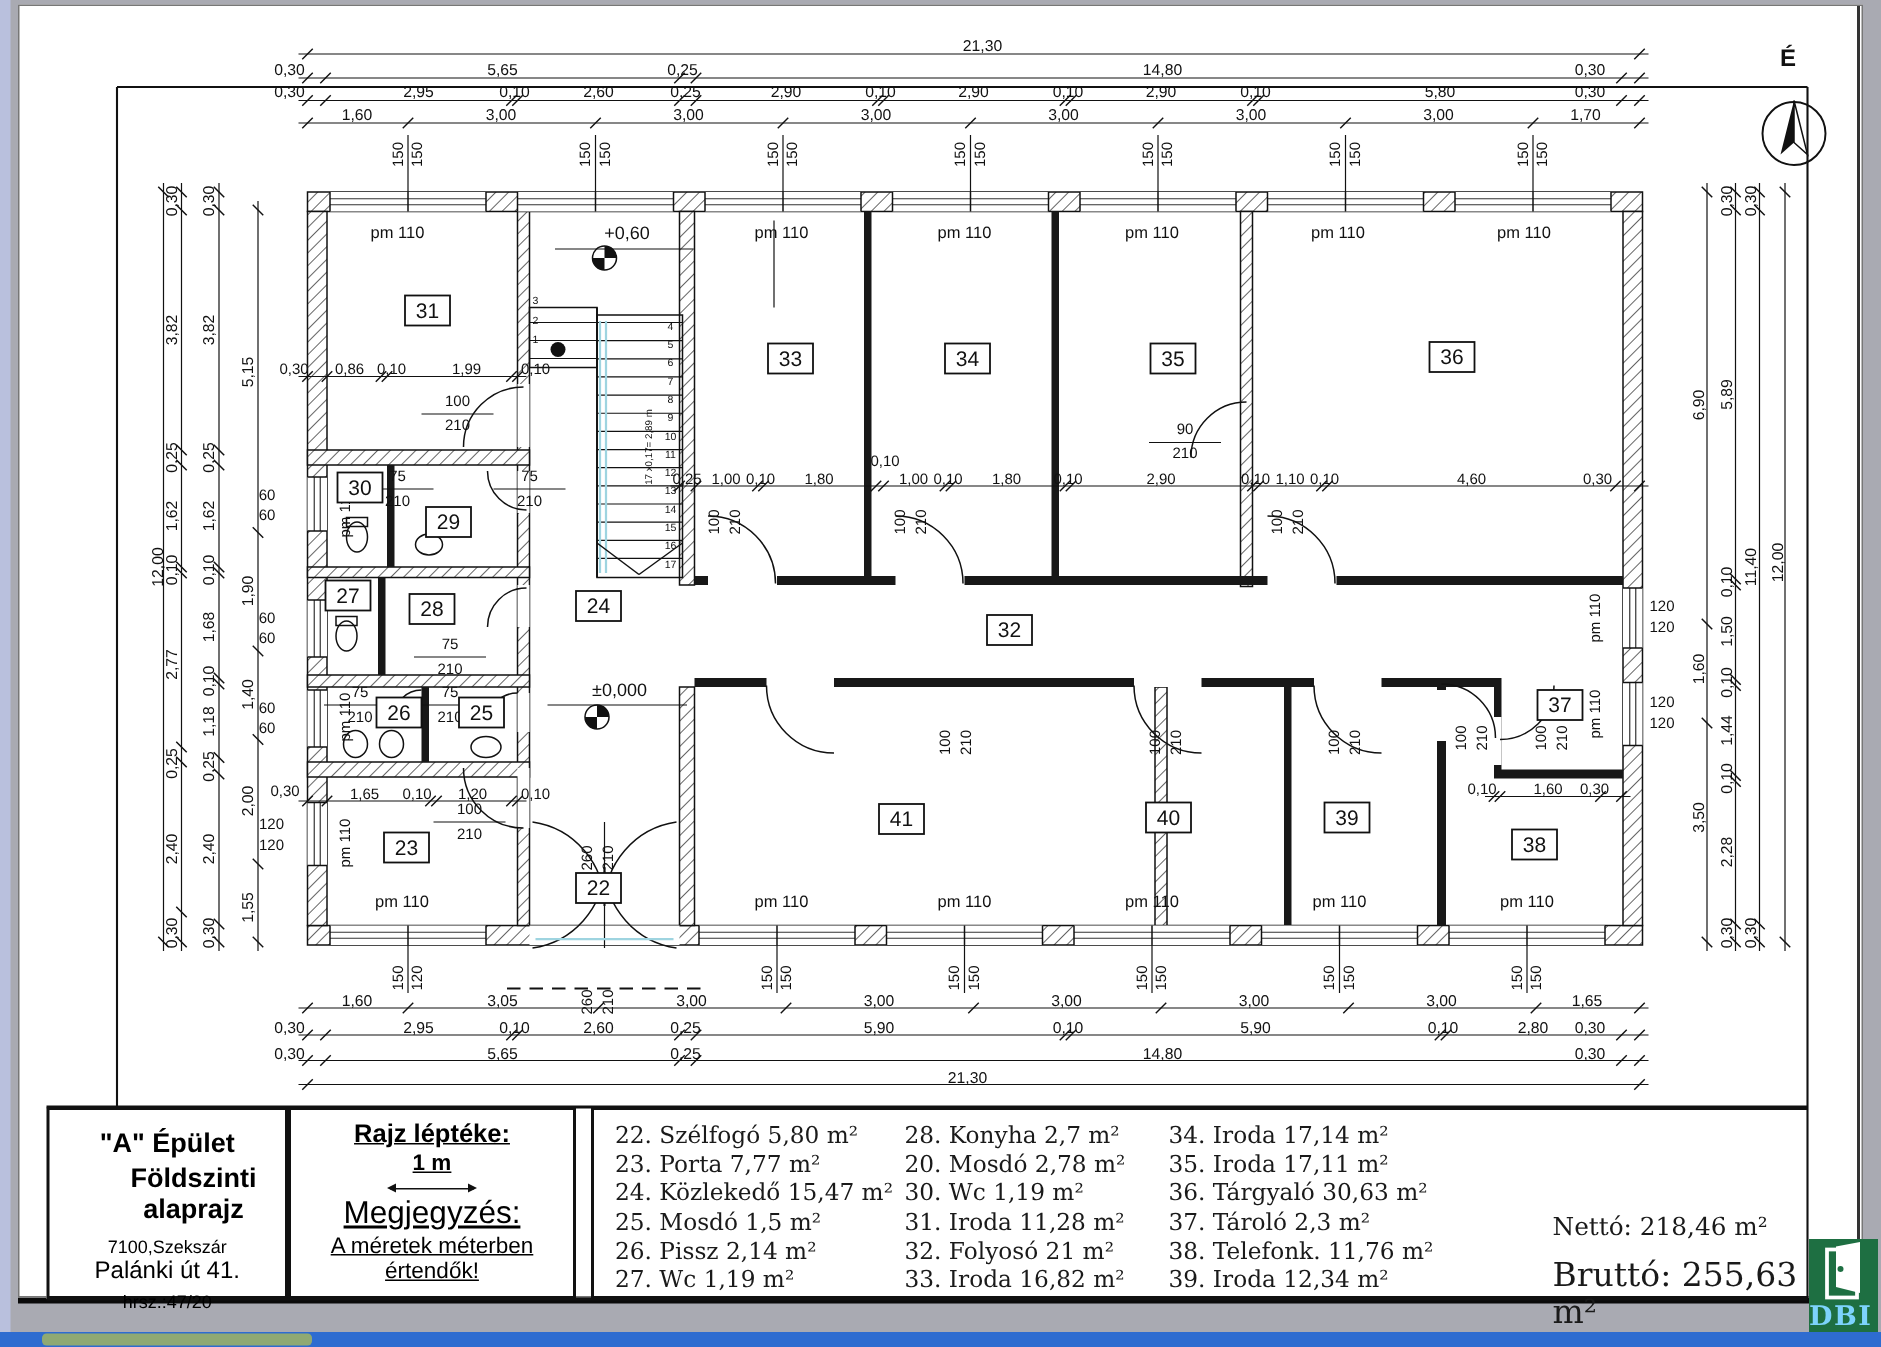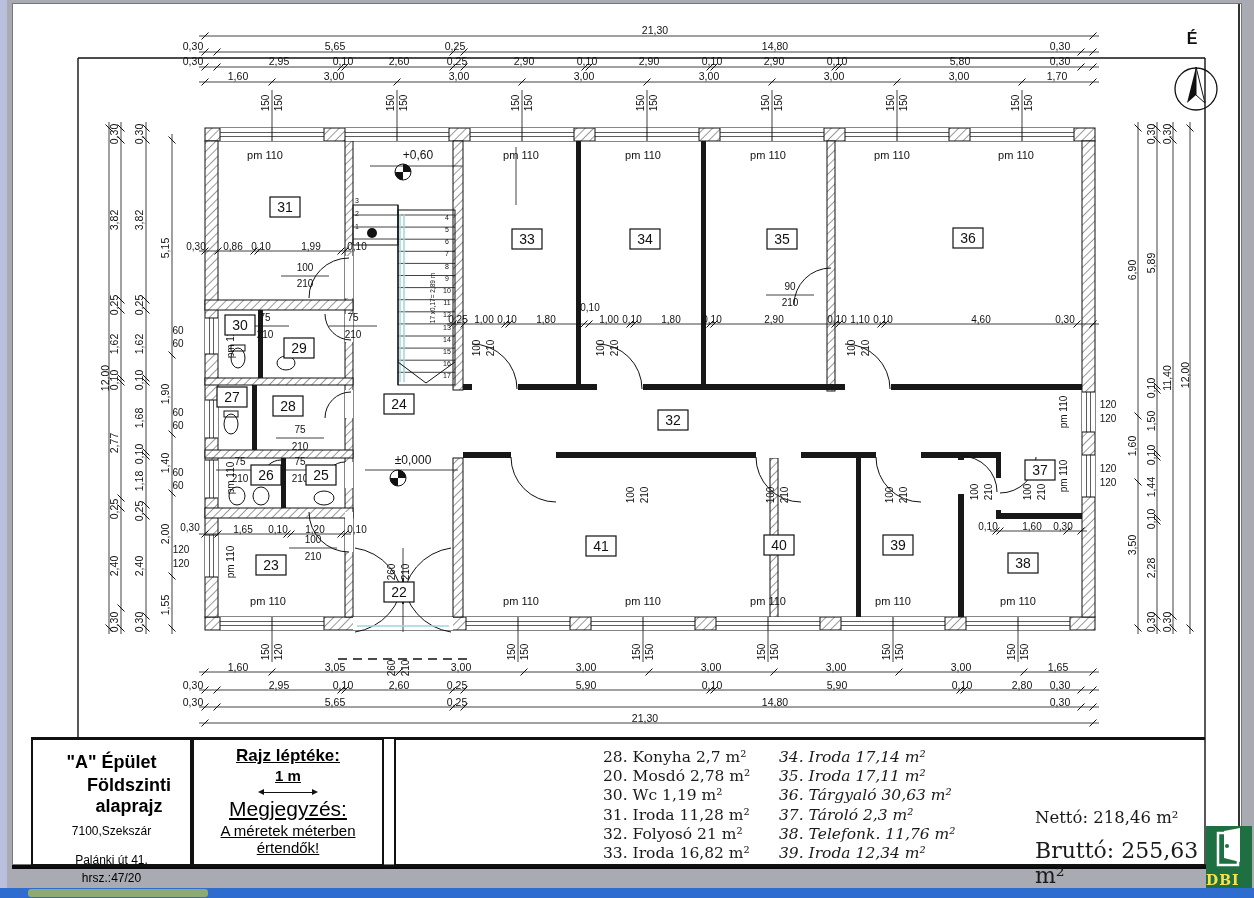--- a/index.html
+++ b/index.html
@@ -6,39 +6,39 @@
   body{width:1254px;height:898px;overflow:hidden;background:#a9aab2;font-family:"Liberation Sans",sans-serif;position:relative;}
   #left-strip{position:absolute;left:0;top:0;width:7px;height:898px;background:#b9c0dd;}
   #sheet{position:absolute;left:12px;top:3px;width:1228px;height:860px;background:#ffffff;border:1px solid #777;box-shadow:0 4px 0 #0a0a0a;}
   #plan-svg{position:absolute;left:0;top:0;width:1254px;height:898px;}
   .tb{position:absolute;border:2px solid #111;background:#fff;text-align:center;box-sizing:border-box;}
   #title-box{left:31px;top:738px;width:161px;height:128px;}
   #scale-box{left:192px;top:738px;width:192px;height:128px;text-decoration:underline;}
   #title-box .t1{font-weight:bold;font-size:18px;margin-top:12px;}
   #title-box .t2{font-weight:bold;font-size:18px;margin-top:2px;margin-left:35px;}
   #title-box .t3{font-size:12px;margin-top:7px;}
-  #title-box .t4{font-size:12px;margin-top:15px;}
+  #title-box .t4{font-size:16px;margin-top:1px;}
   #title-box .t5{font-size:12px;margin-top:4px;}
   #scale-box .s1{font-weight:bold;font-size:17px;margin-top:6px;}
   #scale-box .s2{font-weight:bold;font-size:15px;margin-top:1px;}
   .scale-arrow{position:relative;width:56px;height:8px;margin:0 auto;border-bottom:1px solid #111;}
   .scale-arrow:before,.scale-arrow:after{content:"";position:absolute;top:5px;width:0;height:0;border-top:3px solid transparent;border-bottom:3px solid transparent;}
   .scale-arrow:before{left:-2px;border-right:6px solid #111;}
   .scale-arrow:after{right:-2px;border-left:6px solid #111;}
   #scale-box .s3{font-size:21px;margin-top:4px;}
   #scale-box .s4{font-size:15px;margin-top:1px;}
   #scale-box .s5{font-size:15px;}
   #legend{position:absolute;left:403px;top:740px;width:800px;height:126px;font-family:"DejaVu Serif","Liberation Serif",serif;font-size:15.5px;color:#1a1a1a;}
   .lg-col{position:absolute;top:8px;}
   .lg-item{height:19.2px;white-space:nowrap;}
   #netto{position:absolute;left:632px;top:68px;font-size:16.5px;}
   #brutto{position:absolute;left:632px;top:98px;font-size:22px;}
   #legend-frame{position:absolute;left:394px;top:738px;width:811px;height:128px;border-left:2px solid #111;border-top:2px solid #111;border-bottom:2px solid #111;box-sizing:border-box;pointer-events:none;}
   #logo{position:absolute;left:1206px;top:826px;width:46px;height:64px;background:#1e6f42;text-align:center;}
-  #logo .dbi{color:#fde047;font-family:"DejaVu Serif","Liberation Serif",serif;font-weight:bold;font-size:14px;letter-spacing:1px;position:absolute;bottom:2px;left:0;right:17px;}
+  #logo .dbi{color:#7dd3fc;font-family:"DejaVu Serif","Liberation Serif",serif;font-weight:bold;font-size:18px;letter-spacing:1px;position:absolute;bottom:2px;left:0;right:17px;}
   #taskbar{position:absolute;left:0;top:888px;width:1254px;height:10px;background:#2e6cd0;}
   #task-btn{position:absolute;left:28px;top:1px;width:180px;height:8px;background:#8fa973;border-radius:3px;}
 </style>
 </head>
 <body>
 
 <div id="left-strip"></div>
 <div id="sheet"></div>
 
 <svg id="plan-svg" viewBox="0 0 1254 898" xmlns="http://www.w3.org/2000/svg">
@@ -787,29 +787,37 @@
   <div class="scale-arrow"></div>
   <div class="s3">Megjegyzés:</div>
   <div class="s4">A méretek méterben</div>
   <div class="s5">értendők!</div>
 </div>
 
 <div id="legend-frame"></div>
 <div id="legend">
   <div id="netto">Nettó: 218,46 m²</div>
   <div id="brutto">Bruttó: 255,63 m²</div>
+<div class="lg-col" style="left: 7px;">
+      <div class="lg-item">22. Szélfogó 5,80 m²</div>
+      <div class="lg-item">23. Porta 7,77 m²</div>
+      <div class="lg-item">24. Közlekedő 15,47 m²</div>
+      <div class="lg-item">25. Mosdó 1,5 m²</div>
+      <div class="lg-item">26. Pissz 2,14 m²</div>
+      <div class="lg-item">27. Wc 1,19 m²</div>
+    </div>
     <div class="lg-col" style="left: 200px;">
       <div class="lg-item">28. Konyha 2,7 m²</div>
       <div class="lg-item">20. Mosdó 2,78 m²</div>
       <div class="lg-item">30. Wc 1,19 m²</div>
       <div class="lg-item">31. Iroda 11,28 m²</div>
       <div class="lg-item">32. Folyosó 21 m²</div>
       <div class="lg-item">33. Iroda 16,82 m²</div>
     </div>
-    <div class="lg-col" style="left: 376px; font-style: italic;">
+    <div class="lg-col" style="left: 376px;">
       <div class="lg-item">34. Iroda 17,14 m²</div>
       <div class="lg-item">35. Iroda 17,11 m²</div>
       <div class="lg-item">36. Tárgyaló 30,63 m²</div>
       <div class="lg-item">37. Tároló 2,3 m²</div>
       <div class="lg-item">38. Telefonk. 11,76 m²</div>
       <div class="lg-item">39. Iroda 12,34 m²</div>
     </div>
   </div>
 
 <div id="logo">

